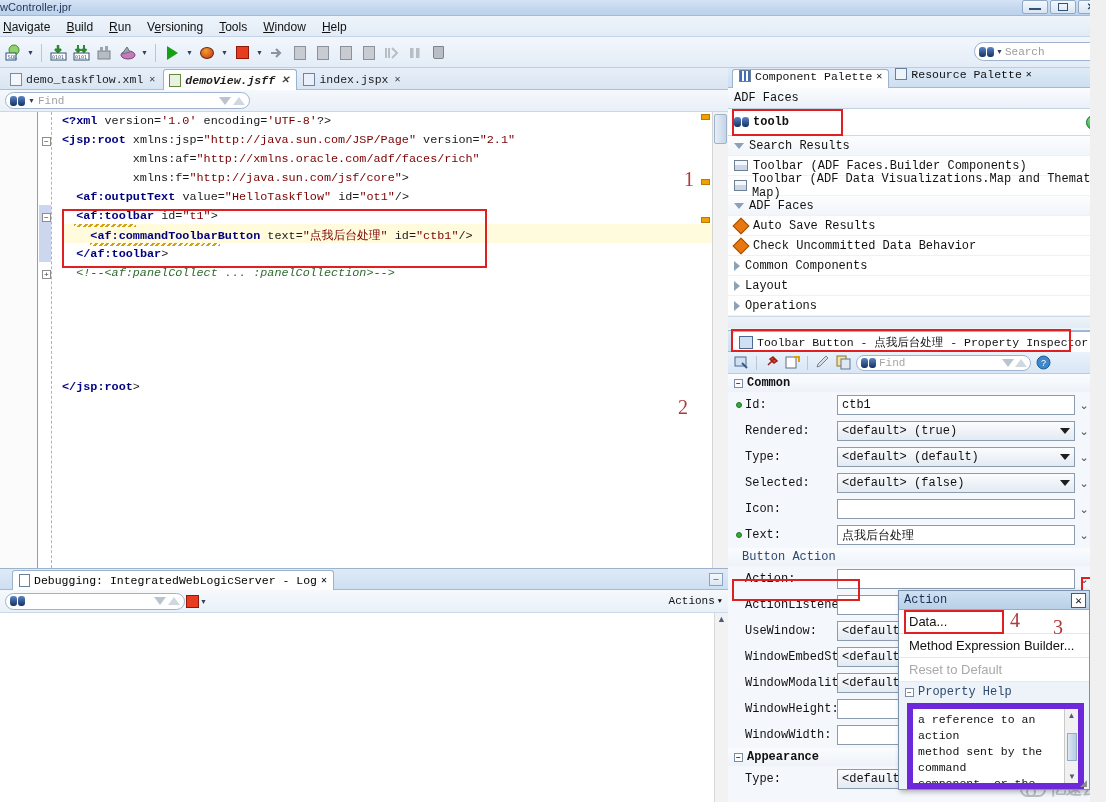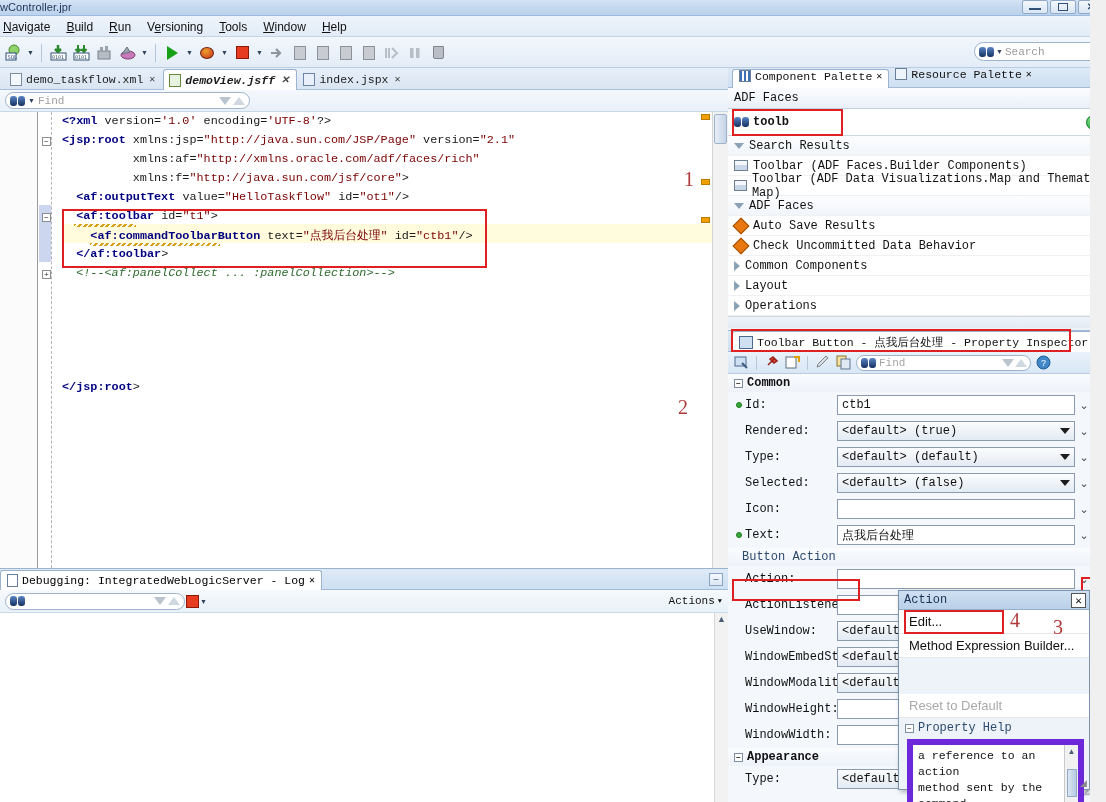--- a/index.html
+++ b/index.html
@@ -252,21 +252,21 @@
 
   
   .logpanel {
     position: absolute; left: 0; top: 568px; width: 728px; height: 234px;
     background: #fff; border-top: 1px solid #9db3cb;
   }
   .logtabs {
     position: absolute; left:0; top:0; width: 728px; height: 21px;
     background: linear-gradient(to bottom,#dfeaf7,#cddff1);
     border-bottom:1px solid #a2bad6;
-    display:flex; align-items:center; padding-left:0;
+    display:flex; align-items:center; padding-left:12px;
   }
   .logtab {
     display:flex; align-items:center; gap:4px; height:20px;
     padding: 0 6px; font-family:"Liberation Mono",monospace; font-size:11.5px;
     background:#fff; border:1px solid #9ab4d0; border-bottom:none;
     border-radius:3px 3px 0 0; margin-bottom:-1px;
   }
   .logtab .x {font-size:10px;}
   .logicon { width:11px;height:13px;background:#fff;border:1px solid #6a7f99;}
   .minbtn {
@@ -468,21 +468,21 @@
     margin-left:auto; margin-right:3px;
     width:15px;height:15px; background:#fff; border:1px solid #555;
     display:flex;align-items:center;justify-content:center;
     font-weight:bold; font-size:11px; color:#111;
   }
   .popup-item {
     height:24px; display:flex; align-items:center; padding-left:10px;
     background:#fff; font-family:"Liberation Sans",sans-serif; font-size:13px; color:#111;
     border-bottom:1px solid #e8e8e8;
   }
-  .popup-item.disabled { color:#a9a9a9;margin-top:36px; }
+  .popup-item.disabled { color:#a9a9a9; }
   .popup-help-title {
     height:20px; display:flex; align-items:center; gap:4px; padding-left:6px;
     background:#eef3f9; font-family:"Liberation Mono",monospace; font-size:12px; color:#2d4a6e;
   }
   .popup-help-body {
     margin:1px 5px 4px 8px; background:#fff; border:6px solid #6d28d9;
     height:86px; position:relative; overflow:hidden;
   }
   .popup-help-text {
     padding:3px 5px; font-family:"Liberation Mono",monospace; font-size:11.5px;
@@ -1040,21 +1040,21 @@
     <div class="redbox" style="left:4px; top:511px; width:128px; height:22px; z-index:30;"></div>
 
     <div class="redbox" style="left:353px; top:509px; width:22px; height:26px; z-index:30;"></div>
 
     <div class="popup" style="left:170px; top:522px; width:192px; height:200px; z-index:35;">
       <div class="popup-head">
         <span>Action</span>
         <span class="popup-close">✕</span>
       </div>
       <div id="popup-items">
-          <div class="popup-item">Edit...</div>
+          <div class="popup-item">Data...</div>
           <div class="popup-item">Method Expression Builder...</div>
           <div class="popup-item disabled">Reset to Default</div>
         </div>
       <div class="popup-help-title">
         <span class="minus-box">−</span>
         <span>Property Help</span>
       </div>
       <div class="popup-help-body">
         <div class="popup-help-text">a reference to an action
 method sent by the command

